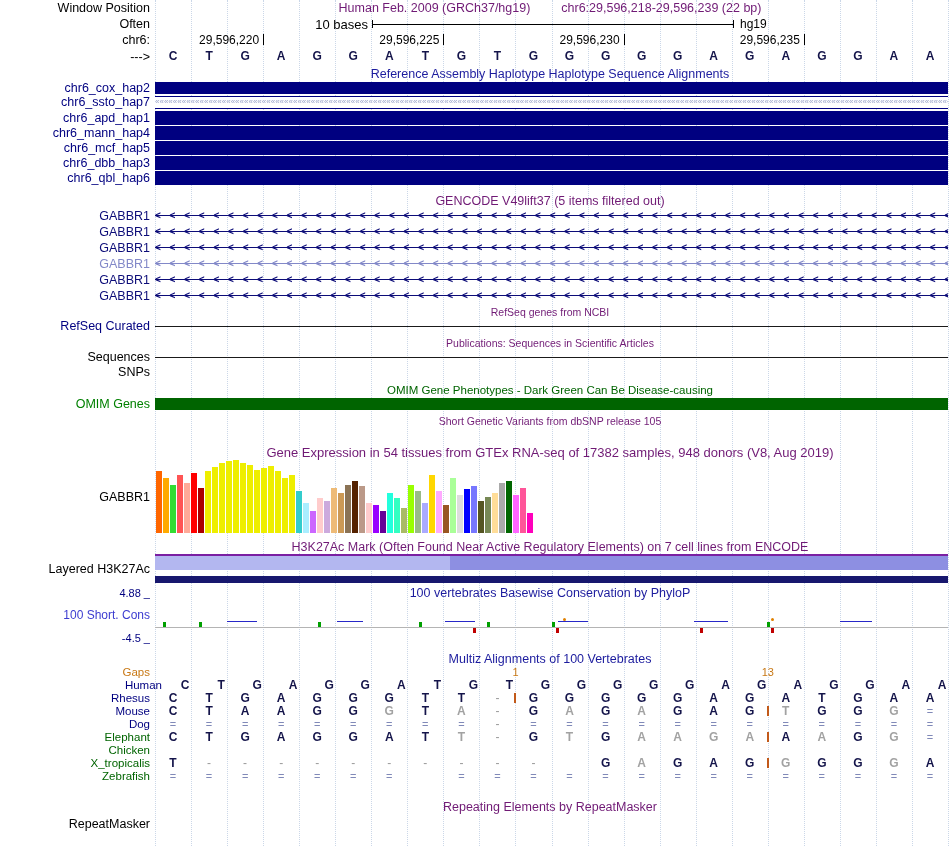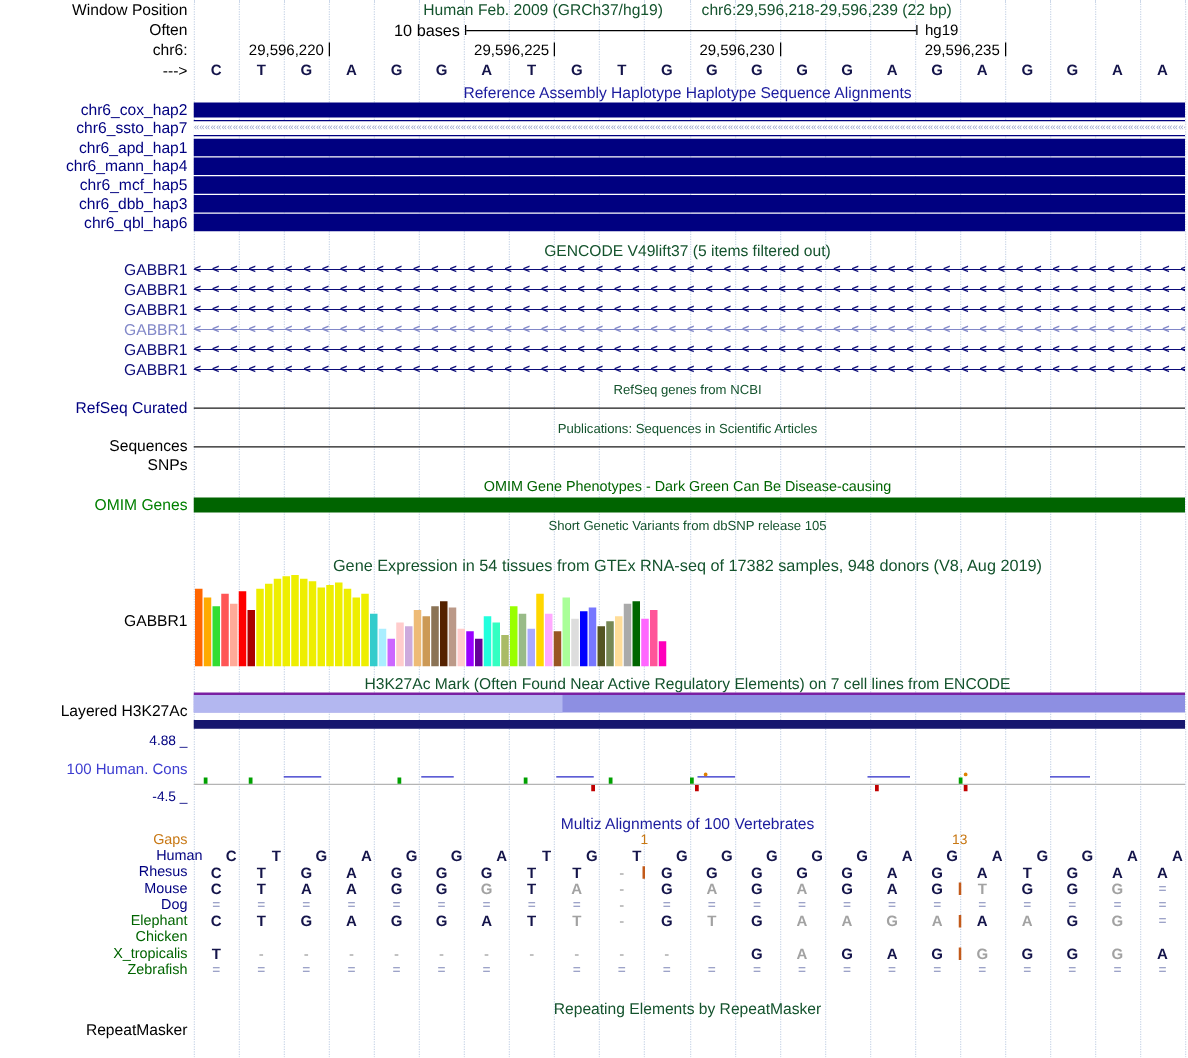--- a/index.html
+++ b/index.html
@@ -1,19 +1,19 @@
 <!DOCTYPE html>
 <html><head>
 <meta charset="utf-8">
 <style>
   html,body{margin:0;padding:0;background:#fff}
   #page{position:relative;width:950px;height:846px;background:#fff;font-family:"Liberation Sans",sans-serif;overflow:hidden}
   .row{position:absolute;left:0;width:950px}
   .lbl{position:absolute;left:0;width:150px;text-align:right;font-size:12.5px;color:#000;white-space:nowrap}
-  .title{position:absolute;left:155px;width:790px;text-align:center;white-space:nowrap;font-size:12.5px;color:#14532d}
+  .title{position:absolute;left:155px;width:790px;text-align:center;white-space:nowrap;font-size:12.5px;color:#701a75}
   .small{font-size:10.5px}
   .navy{color:#1c1c9e}
   .dkgreen{color:#006400}
   .gridline{position:absolute;top:0;height:846px;width:0;border-left:1px dotted #a9bdd9;opacity:.6}
   .base{position:absolute;top:1px;text-align:center;font-size:12px;font-weight:700;color:#14144a}
   .coordnum{position:absolute;top:1px;font-size:12px;color:#000;text-align:right;white-space:nowrap}
   .ctick{position:absolute;top:2px;width:1px;height:11px;background:#000}
   .scaletext{position:absolute;left:155px;width:213px;text-align:right;font-size:13px;color:#000;top:1px}
   .scalebar{position:absolute;left:372px;width:360px;top:4px;height:8px;border-left:1px solid #000;border-right:1px solid #000;background:linear-gradient(#000,#000) center/100% 1px no-repeat}
   .scaleasm{position:absolute;left:740px;top:1px;font-size:12px;color:#000}
@@ -250,23 +250,24 @@
   <div class="row" style="top:554px;height:30px">
     <span class="lbl" style="line-height:30px">Layered H3K27Ac</span>
     <div class="h3klayer" style="top: 0px; height: 2px; background: rgb(122, 31, 162);"></div>
     <div class="h3klayer" style="top: 2px; height: 14px; background: rgb(141, 143, 226);"></div>
     <div class="h3klayer" style="top: 2px; height: 14px; width: 295px; background: rgb(179, 183, 240);"></div>
     <div class="h3klayer" style="top: 22px; height: 7px; background: rgb(23, 23, 110);"></div>
   </div>
 
   <div class="row" style="top:586px;height:14px">
     <span class="lbl" style="line-height:14px;color:#000080;font-size:11px">4.88 _</span>
+    <div class="title navy" style="top:0">100 vertebrates Basewise Conservation by PhyloP</div>
   </div>
   <div class="row" style="top:600px;height:46px">
-    <span class="lbl" style="top:8px;font-size:12px;color:#3c3cd0">100 Human. Cons</span>
+    <span class="lbl" style="top:8px;font-size:12px;color:#3c3cd0">100 Short. Cons</span>
     <span class="lbl" style="top:32px;color:#000080;font-size:11px">-4.5 _</span>
     <div class="phy-base" style="top:27px"></div>
   <div class="phy-g" style="top: 22px; left: 163px;"></div>
       <div class="phy-g" style="top: 22px; left: 199px;"></div>
       <div class="phy-b" style="top: 21px; width: 30px; left: 227px;"></div>
       <div class="phy-g" style="top: 22px; left: 318px;"></div>
       <div class="phy-b" style="top: 21px; width: 26px; left: 337px;"></div>
       <div class="phy-g" style="top: 22px; left: 419px;"></div>
       <div class="phy-b" style="top: 21px; width: 30px; left: 445px;"></div>
       <div class="phy-r" style="top: 28px; left: 473px;"></div>

